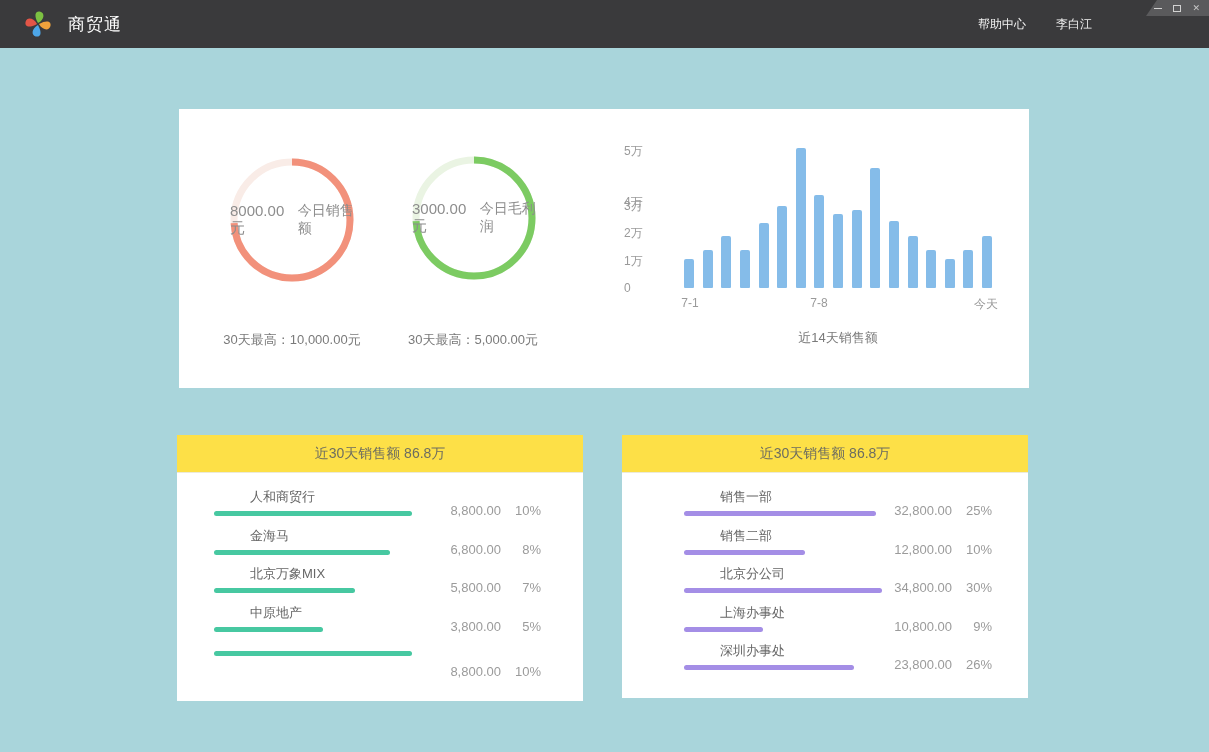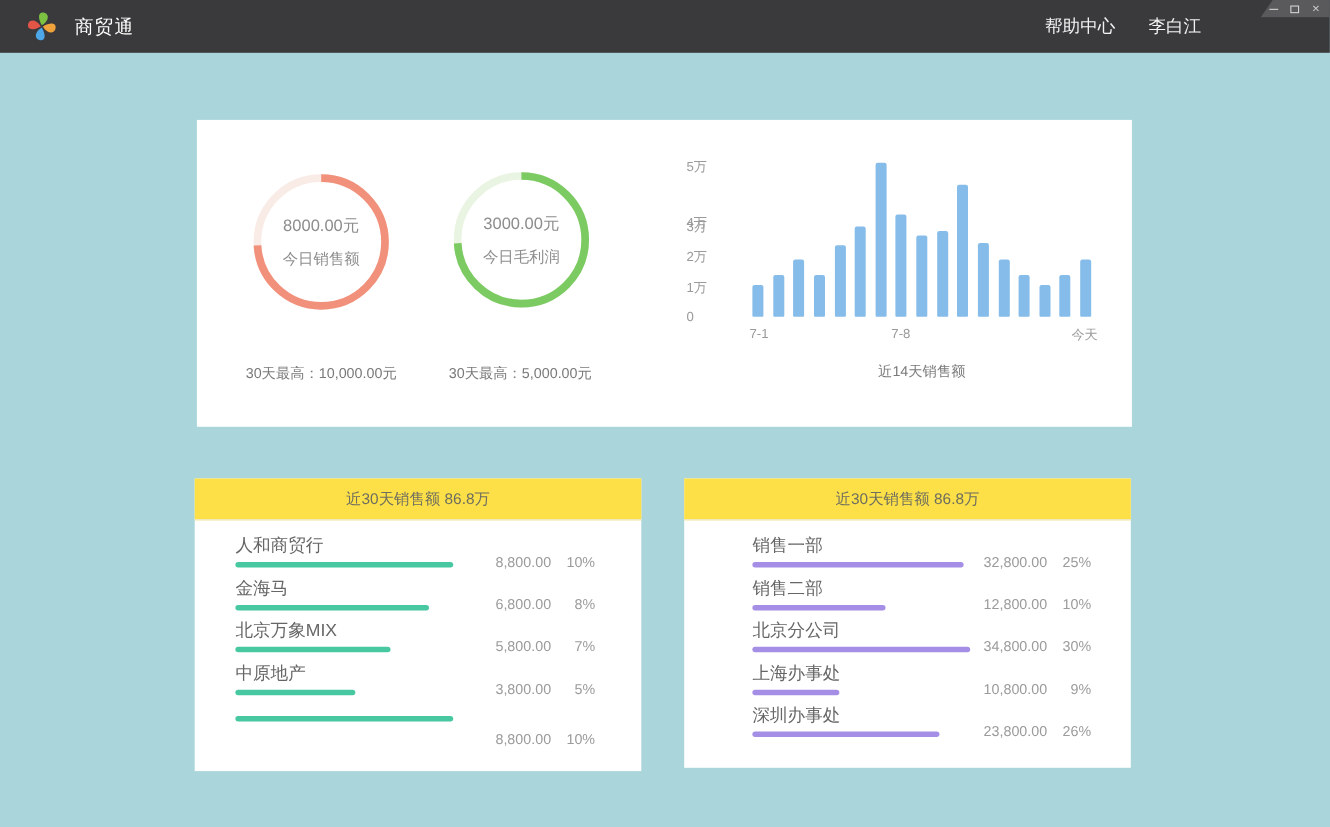--- a/index.html
+++ b/index.html
@@ -12,21 +12,21 @@
   }
 
   
   .app-header {
     position:absolute; left:0; top:0; width:1209px; height:48px;
     background:#3a3a3c; display:flex; align-items:center;
   }
   .logo-wrap { margin-left:22px; width:32px; height:32px; display:flex; align-items:center; justify-content:center; }
   .app-title { margin-left:14px; color:#ffffff; font-size:17px; letter-spacing:1px; }
   .header-right { margin-left:auto; margin-right:117px; display:flex; align-items:center; gap:30px; }
-  .header-link { color:#f2f2f2; font-size:16px; cursor:pointer; }
+  .header-link { color:#f2f2f2; font-size:12px; cursor:pointer; }
 
   .win-controls {
     position:absolute; top:0; right:0; width:66px; height:16px;
     background:#5a5a5c;
     clip-path:polygon(14px 0,100% 0,100% 100%,3px 100%);
     display:flex; align-items:center; justify-content:flex-end;
     gap:11px; padding-right:9px;
   }
   .i-min { width:8px; height:1px; background:#d2d2d2; }
   .i-max { width:8px; height:7px; border:1px solid #d2d2d2; }
@@ -37,21 +37,21 @@
   .card-top   { left:179px; top:109px; width:850px; height:279px; }
   .panel-left  { left:177px; top:435px; width:406px; height:266px; }
   .panel-right { left:622px; top:435px; width:406px; height:263px; }
 
   
   .donut { position:absolute; width:124px; height:124px; }
   .donut-1 { left:51px; top:49px; }
   .donut-2 { left:233px; top:47px; }
   .donut svg { display:block; }
   .donut-text {
-    position:absolute; inset:0; display:flex; flex-direction:column;
+    position:absolute; inset:0; display:flex; flex-direction:row;
     align-items:center; justify-content:center; gap:12px;
   }
   .donut-value { font-size:15px; color:#8d8d8d; }
   .donut-label { font-size:14px; color:#8d8d8d; }
   .donut-caption {
     position:absolute; width:240px; text-align:center; top:222px;
     font-size:13px; color:#7a7a7a;
   }
   .donut-caption-1 { left:-7px; }
   .donut-caption-2 { left:174px; }
@@ -71,21 +71,21 @@
 
   
   .panel-header {
     height:38px; background:#fde047; border-bottom:1px solid #ecead9;
     display:flex; align-items:center; justify-content:center;
     font-size:14px; color:#6d6d60;
   }
   .panel-body { padding:17px 42px 0 37px; }
   .panel-right .panel-body { padding-left:62px; padding-right:36px; }
   .prow { position:relative; height:38.5px; }
-  .row-label { font-size:16px; color:#666666; line-height:14px; }
+  .row-label { font-size:13px; color:#666666; line-height:14px;margin-left:36px; }
   .row-bar { margin-top:7px; height:5px; border-radius:3px; }
   .row-values { position:absolute; right:0; top:13px; display:flex; }
   .amount { min-width:72px; text-align:right; font-size:13px; color:#9b9b9b; }
   .pct { width:40px; text-align:right; font-size:13px; color:#9b9b9b; }
 </style>
 </head>
 <body>
 
 <div class="app-header">
   <div class="logo-wrap">

